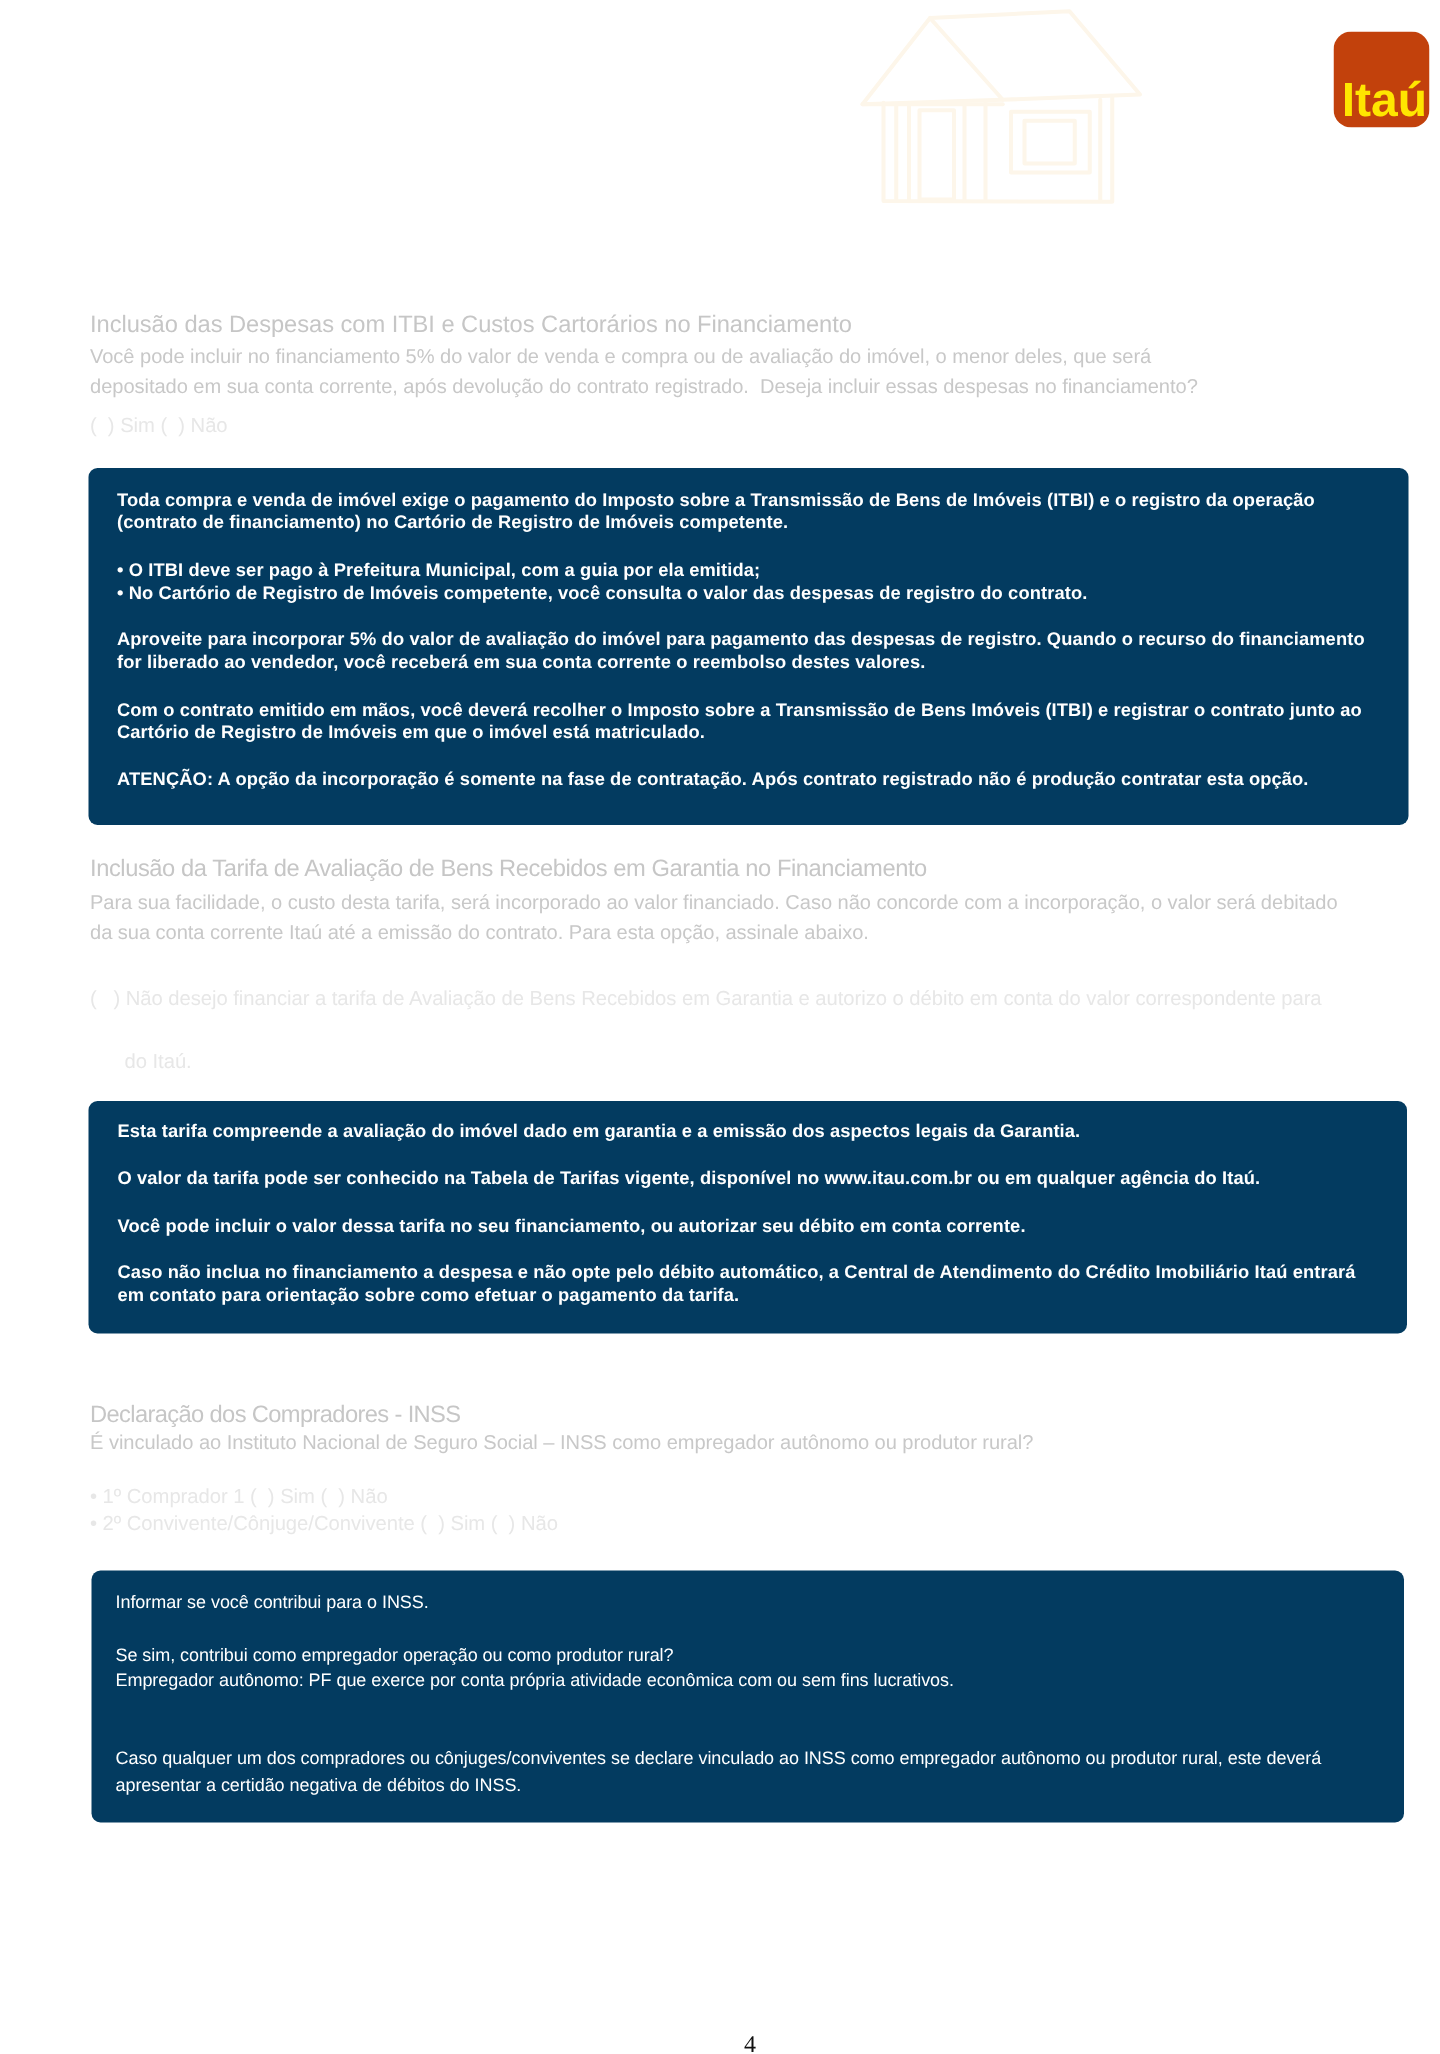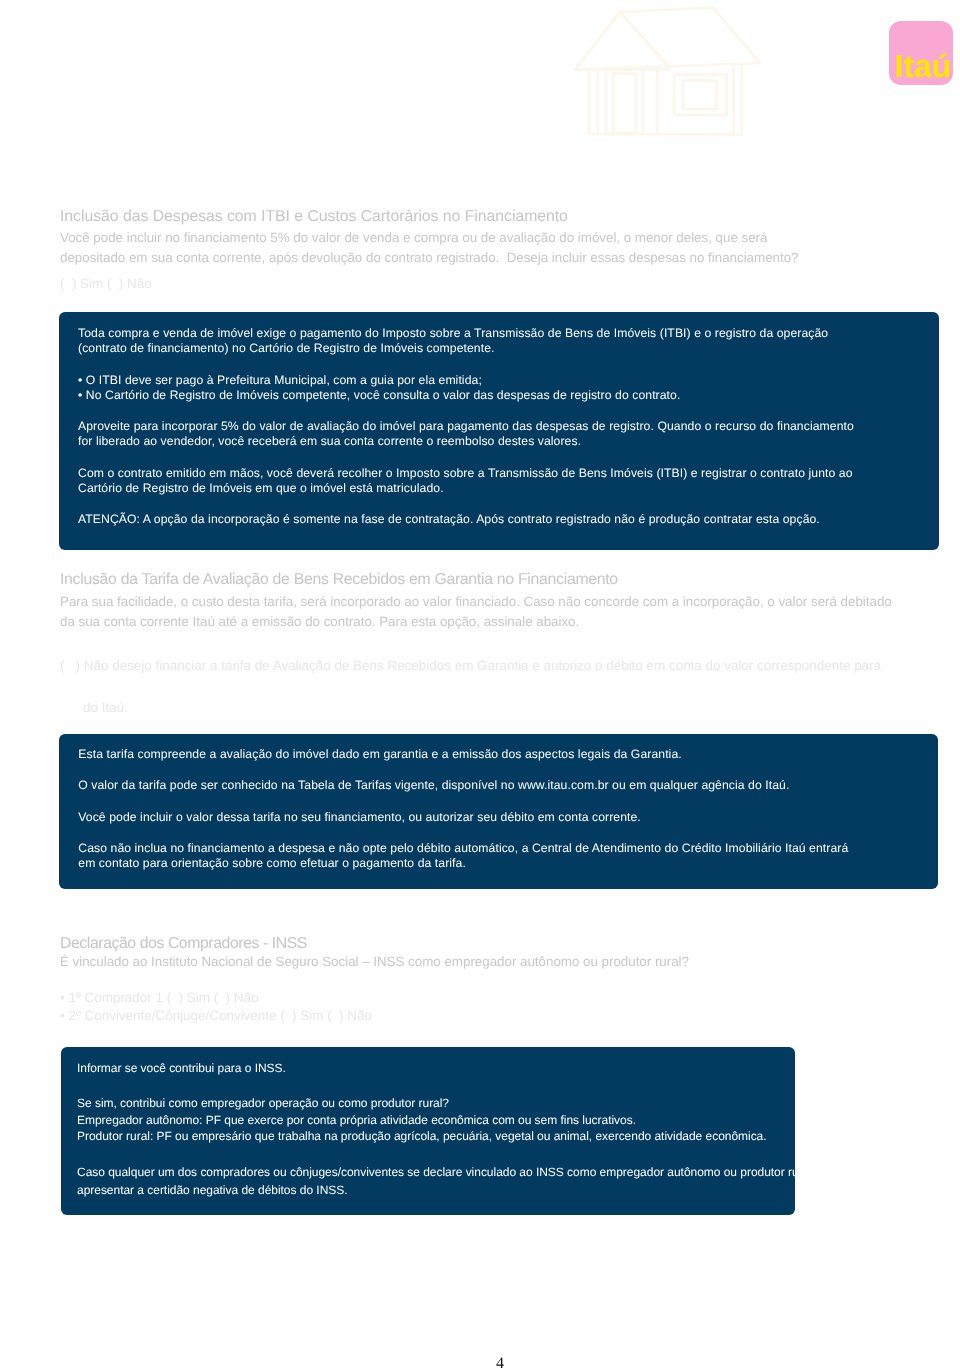--- a/index.html
+++ b/index.html
@@ -11,36 +11,36 @@
     text-rendering:geometricPrecision;
     position:relative;overflow:hidden;
   }
   .page{position:absolute;left:0;top:0;width:960px;height:1369px;}
 
   
   #house{position:absolute;left:565px;top:0px;width:235px;height:145px;}
 
   
   #logo{position:absolute;left:889px;top:21px;width:64px;height:64px;
-        background:#f9a8d4;border-radius:12px;overflow:hidden;transform:translateZ(0);}
+        background:#c2410c;border-radius:12px;overflow:hidden;transform:translateZ(0);}
 
   
   .l{position:absolute;white-space:pre;line-height:normal;transform:translateZ(0);}
 
   
   .hdr{color:#c6c6c6;font-size:15.8px;}
   
   .bod{color:#c8c8c8;font-size:13.4px;font-weight:normal;letter-spacing:-0.03px;}
   
   .opt{color:#e7e7e7;font-size:13.5px;letter-spacing:-0.031px;}
 
   
   .box{position:absolute;background:#033B60;border-radius:6px;}
   .bl{position:absolute;white-space:pre;line-height:normal;color:#ffffff;
-      font-size:12.2px;font-weight:normal;letter-spacing:0.081px;transform:translateZ(0);}
+      font-size:12.2px;font-weight:bold;letter-spacing:0.081px;transform:translateZ(0);}
   .bl.r{font-weight:normal;font-size:12.0px;letter-spacing:-0.033px;}
 
   .pgnum{position:absolute;transform:translateZ(0);
       font-family:"Liberation Serif",serif;font-size:16px;color:#111;line-height:normal;}
 </style>
 </head>
 <body>
 
 <div class="page">
 
@@ -96,23 +96,22 @@
     <div class="bl" style="left:19px;top:76px">Você pode incluir o valor dessa tarifa no seu financiamento, ou autorizar seu débito em conta corrente.</div>
     <div class="bl" style="left:19px;top:107px">Caso não inclua no financiamento a despesa e não opte pelo débito automático, a Central de Atendimento do Crédito Imobiliário Itaú entrará</div>
     <div class="bl" style="left:19px;top:122px">em contato para orientação sobre como efetuar o pagamento da tarifa.</div>
   </div>
 
   <div class="l hdr" style="left:60px;top:935px;letter-spacing:-0.418px">Declaração dos Compradores - INSS</div>
   <div class="l bod" style="left:60px;top:954px">É vinculado ao Instituto Nacional de Seguro Social – INSS como empregador autônomo ou produtor rural?</div>
   <div class="l opt" style="left:60px;top:990px">• 1º Comprador 1 (  ) Sim (  ) Não</div>
   <div class="l opt" style="left:60px;top:1008px">• 2º Convivente/Cônjuge/Convivente (  ) Sim (  ) Não</div>
 
-  <div class="box" style="left:61px;top:1047px;width:734px;height:168.4px">
+  <div class="box" style="left:61px;top:1047px;width:875px;height:168.4px">
     <div class="bl r" style="left:16px;top:14px">Informar se você contribui para o INSS.</div>
     <div class="bl r" style="left:16px;top:49px">Se sim, contribui como empregador operação ou como produtor rural?</div>
     <div class="bl r" style="left:16px;top:66px">Empregador autônomo: PF que exerce por conta própria atividade econômica com ou sem fins lucrativos.</div>
-    <div class="bl r" style="left:16px;top:82px">Produtor rural: PF ou empresário que trabalha na produção agrícola, pecuária, vegetal ou animal, exercendo atividade econômica.</div>
     <div class="bl r" style="left:16px;top:118px">Caso qualquer um dos compradores ou cônjuges/conviventes se declare vinculado ao INSS como empregador autônomo ou produtor rural, este deverá</div>
     <div class="bl r" style="left:16px;top:136px">apresentar a certidão negativa de débitos do INSS.</div>
   </div>
 
   <div class="pgnum" style="left:496px;top:1355px">4</div>
 </div>
 
 </body></html>

